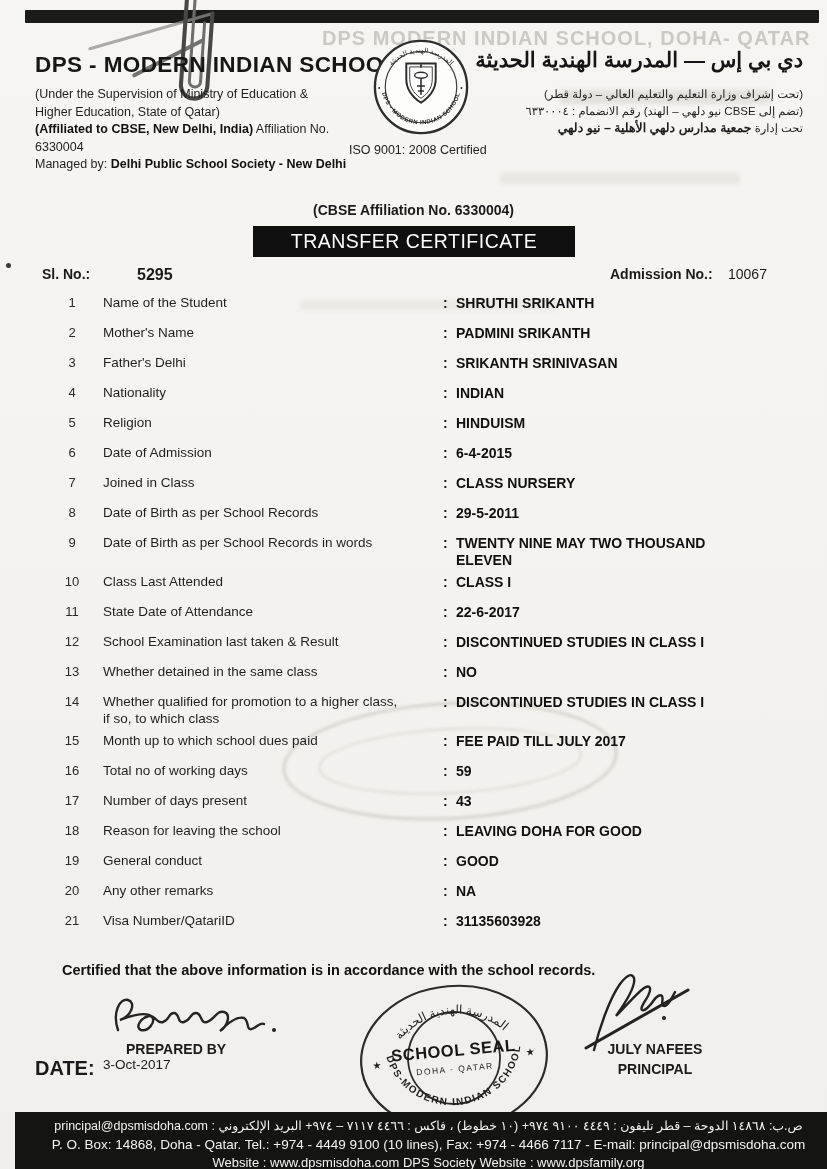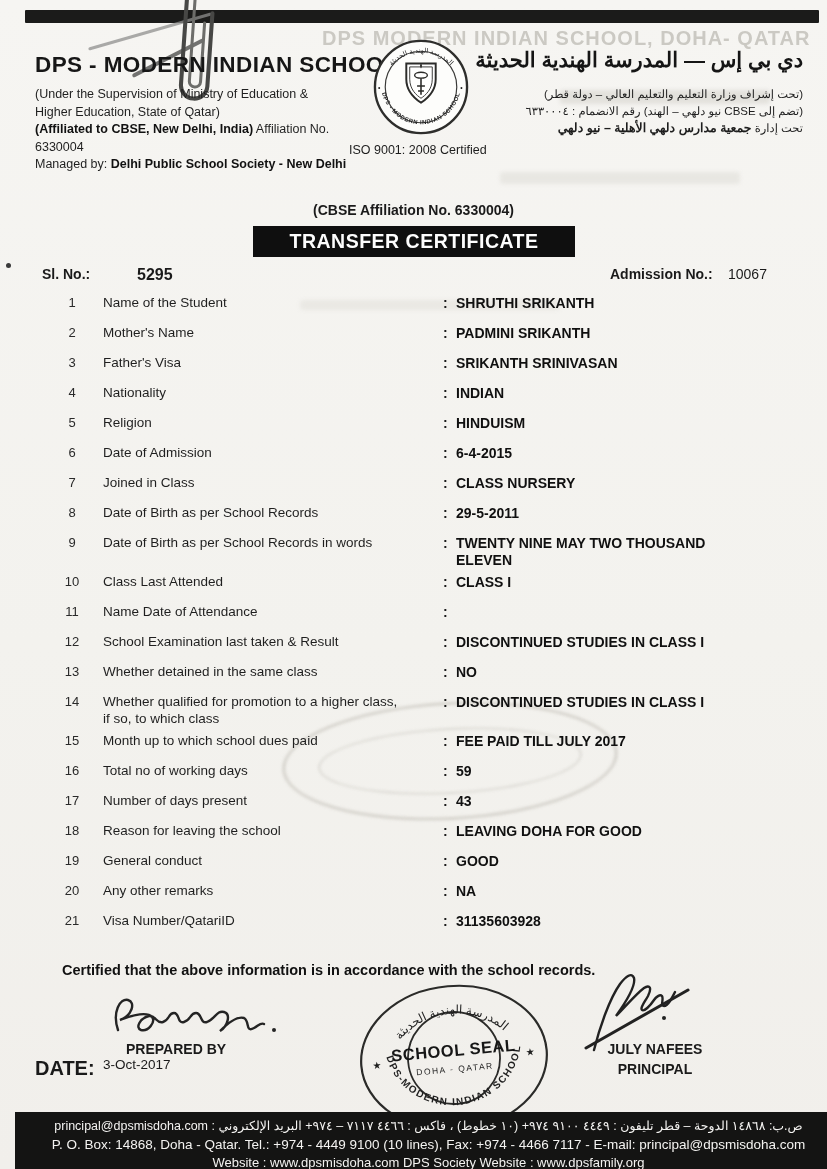--- a/index.html
+++ b/index.html
@@ -42,21 +42,21 @@
   .iso-line { position:absolute; left:349px; top:143px; font-size:12.5px; color:#1d1d1d; }
   .header-arabic { position:absolute; right:24px; top:48px; width:310px; direction:rtl; text-align:right; }
   .arabic-title { font-size:21px; font-weight:bold; color:#151515; margin-bottom:14px; white-space:nowrap; }
   .arabic-sub { font-size:11.5px; line-height:17px; color:#1e1e1e; }
   .arabic-sub b { font-size:12.5px; }
 
   
   .cbse-line { position:absolute; left:0; top:202px; width:827px; text-align:center; font-size:14px; font-weight:bold; }
   .banner {
     position:absolute; left:253px; top:226px; width:322px; height:31px;
-    background:#0f0f0f; color:#fdfdfd; font-size:19.5px; font-weight:bold; letter-spacing:.5px;
+    background:#0f0f0f; color:#fdfdfd; font-size:19.5px; font-weight:normal; letter-spacing:.5px;
     display:flex; align-items:center; justify-content:center;
   }
   .slno-label { position:absolute; left:42px; top:266px; font-size:14px; font-weight:bold; }
   .slno-value { position:absolute; left:102px; top:266px; font-size:16px; font-weight:bold;margin-left:35px; }
   .adm-label { position:absolute; left:610px; top:266px; font-size:14px; font-weight:bold; }
   .adm-value { position:absolute; left:728px; top:266px; font-size:14px; font-weight:normal; }
 
   
   .rows { position:absolute; left:55px; top:289px; right:36px; }
   .tc-row { display:flex; align-items:flex-start; min-height:30px; padding-top:6px; line-height:16.5px; }
@@ -161,21 +161,21 @@
 
       <div class="tc-row">
         <span class="tc-no">2</span>
         <span class="tc-label">Mother's Name</span>
         <span class="tc-colon">:</span>
         <span class="tc-value">PADMINI SRIKANTH</span>
       </div>
 
       <div class="tc-row">
         <span class="tc-no">3</span>
-        <span class="tc-label">Father's Visa</span>
+        <span class="tc-label">Father's Delhi</span>
         <span class="tc-colon">:</span>
         <span class="tc-value">SRIKANTH SRINIVASAN</span>
       </div>
 
       <div class="tc-row">
         <span class="tc-no">4</span>
         <span class="tc-label">Nationality</span>
         <span class="tc-colon">:</span>
         <span class="tc-value">INDIAN</span>
       </div>
@@ -218,22 +218,23 @@
 
       <div class="tc-row">
         <span class="tc-no">10</span>
         <span class="tc-label">Class Last Attended</span>
         <span class="tc-colon">:</span>
         <span class="tc-value">CLASS I</span>
       </div>
 
       <div class="tc-row">
         <span class="tc-no">11</span>
-        <span class="tc-label">Name Date of Attendance</span>
-        <span class="tc-colon">:</span>
+        <span class="tc-label">State Date of Attendance</span>
+        <span class="tc-colon">:</span>
+        <span class="tc-value">22-6-2017</span>
       </div>
 
       <div class="tc-row">
         <span class="tc-no">12</span>
         <span class="tc-label">School Examination last taken &amp; Result</span>
         <span class="tc-colon">:</span>
         <span class="tc-value">DISCONTINUED STUDIES IN CLASS I</span>
       </div>
 
       <div class="tc-row">

